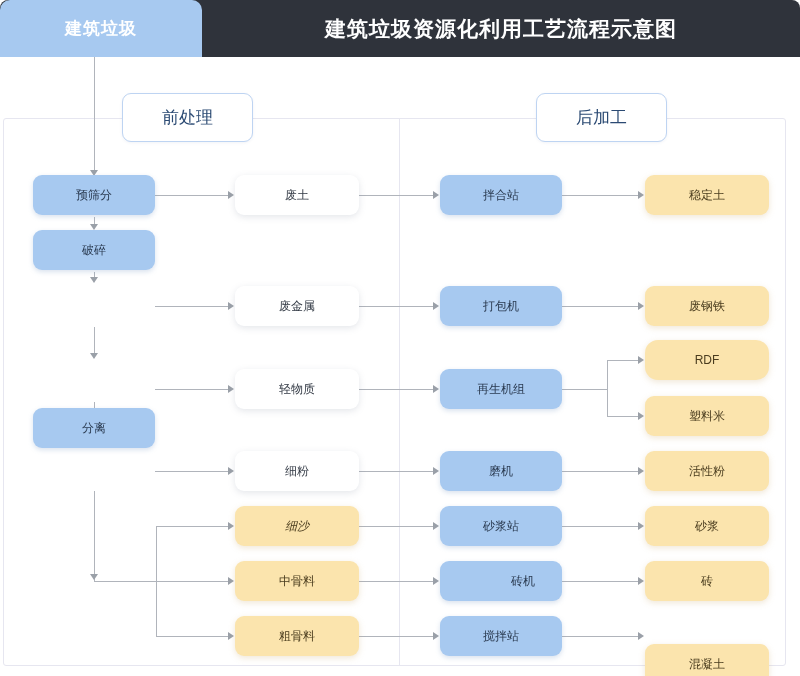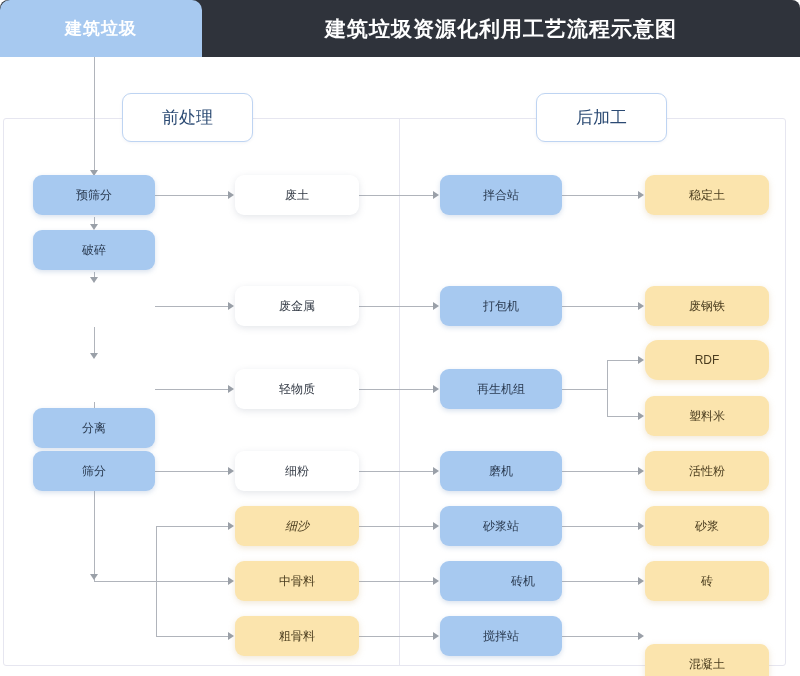--- a/index.html
+++ b/index.html
@@ -180,21 +180,20 @@
 
   <div class="ln lnh" style="left:562px;top:581px;width:76px;"></div>
   <div class="arw arw-r" style="left:638px;top:577px;"></div>
 
   <div class="ln lnh" style="left:562px;top:636px;width:76px;"></div>
   <div class="arw arw-r" style="left:638px;top:632px;"></div>
 
   <div class="node blue col-a" style="top:175px;">预筛分</div>
   <div class="node blue col-a" style="top:230px;">破碎</div>
   <div class="node blue col-a" style="top:369px;margin-top:39px;">分离</div>
-  <div class="node blue col-a" style="top:451px;">筛分</div>
 
   <div class="node white col-b" style="top:175px;">废土</div>
   <div class="node white col-b" style="top:286px;">废金属</div>
   <div class="node white col-b" style="top:369px;">轻物质</div>
   <div class="node white col-b" style="top:451px;">细粉</div>
   <div class="node yellow col-b" style="top:506px;font-style:italic;">细沙</div>
   <div class="node yellow col-b" style="top:561px;">中骨料</div>
   <div class="node yellow col-b" style="top:616px;">粗骨料</div>
 
   <div class="node blue col-c" style="top:175px;">拌合站</div>

